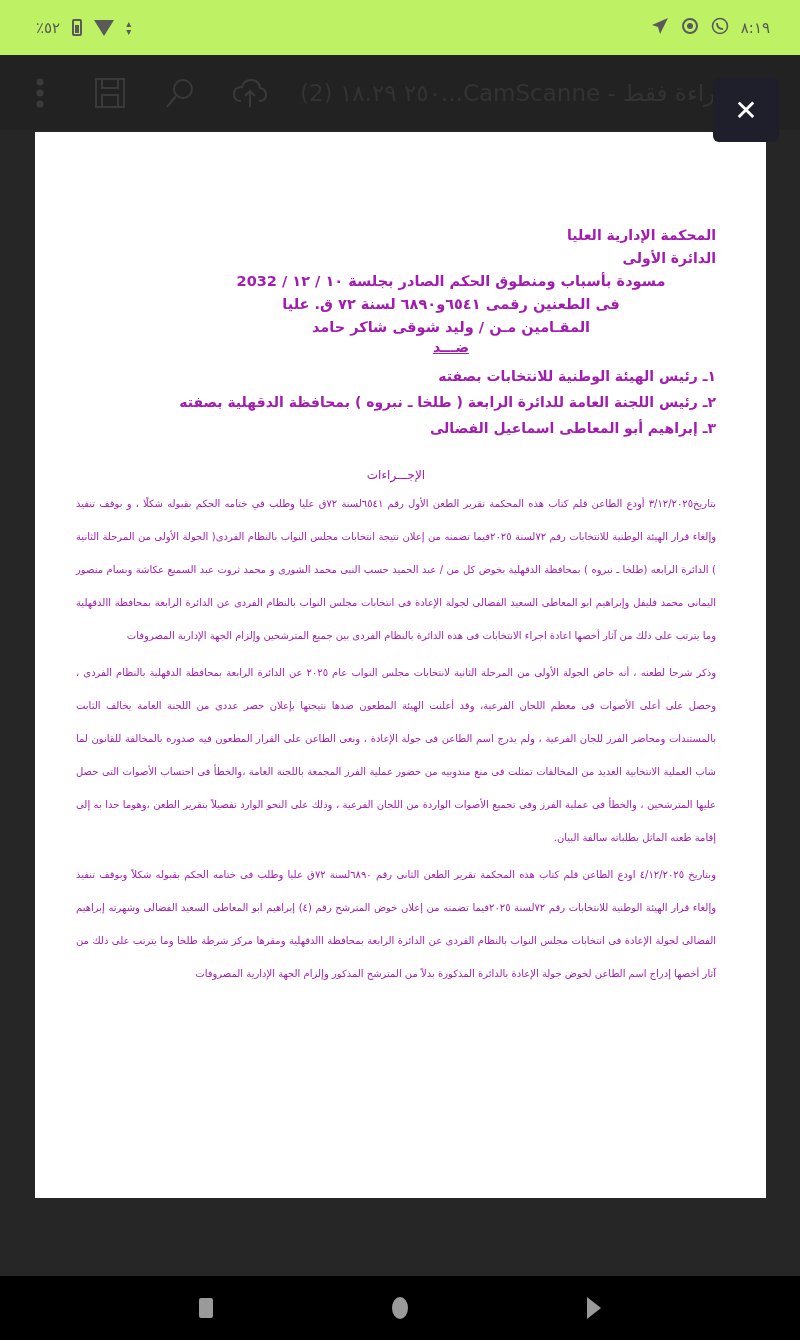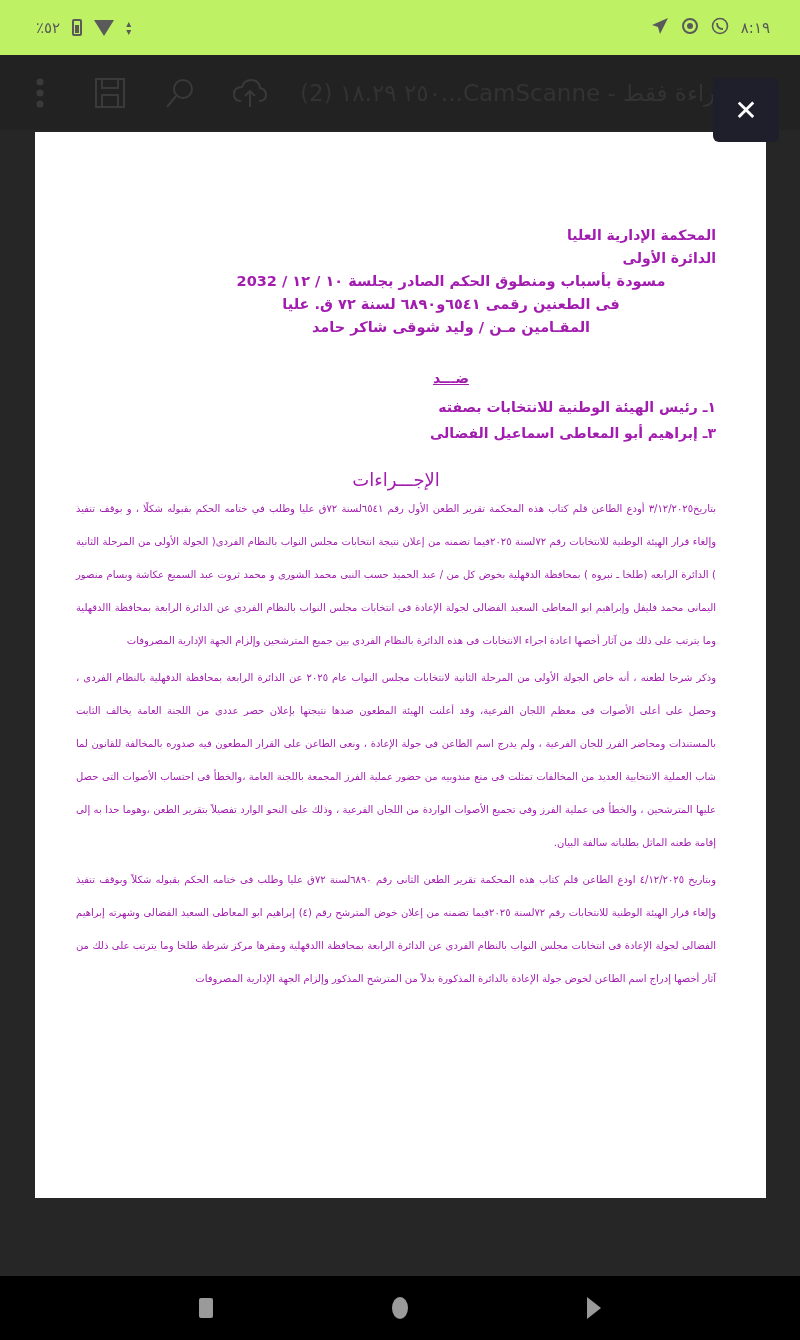--- a/index.html
+++ b/index.html
@@ -13,23 +13,23 @@
   .toolbar { position: absolute; top: 55px; left: 0; width: 800px; height: 75px; background: #222222; display: flex; align-items: center; padding: 0 20px; }
   .tb-icon { width: 40px; height: 40px; display: flex; align-items: center; justify-content: center; color: #3a3a3a; margin-right: 30px; }
   .tb-title { color: #333333; font-size: 23px; flex: 1; white-space: nowrap; }
   .tb-x { color: #333; font-size: 34px; }
   .band { position: absolute; top: 130px; left: 0; width: 800px; height: 56px; background: #262626; }
   .close-overlay { position: absolute; top: 78px; left: 713px; width: 66px; height: 64px; background: #1f1f2b; border-radius: 6px; display: flex; align-items: center; justify-content: center; color: #ffffff; font-size: 28px; }
   .page { position: absolute; top: 132px; left: 35px; width: 731px; height: 1066px; background: #ffffff; direction: rtl; color: #a21caf; font-family: "DejaVu Sans", sans-serif; }
   .doc { position: absolute; top: 92px; right: 50px; width: 640px; }
   .hdr { font-weight: bold; font-size: 14px; line-height: 23px; }
   .center { text-align: center; font-weight: bold; font-size: 14.5px; line-height: 23px; padding-left: 110px; }
-  .dhd { text-align: center; font-weight: bold; font-size: 14px; padding-left: 110px; text-decoration: underline; letter-spacing: 4px; margin-bottom: 8px; margin-top: 31px; }
+  .dhd { text-align: center; font-weight: bold; font-size: 14px; padding-left: 110px; text-decoration: underline; letter-spacing: 4px; margin-bottom: 8px; }
   .party { font-weight: bold; font-size: 14px; line-height: 26px; }
-  .section-title { text-align: center; font-size: 18px; margin-top: 22px; line-height: 24px; }
+  .section-title { text-align: center; font-size: 12px; margin-top: 22px; line-height: 24px; }
   .para { font-size: 10px; line-height: 33px; text-align: justify; text-align-last: right; }
   .para + .para { margin-top: 4px; }
   .gap { margin-top: 6px; }
   .nav-bar { position: absolute; top: 1276px; left: 0; width: 800px; height: 64px; background: #000000; display: flex; align-items: center; justify-content: space-around; padding: 0 110px; }
   .nav-square { width: 14px; height: 20px; background: #9a9a9a; border-radius: 2px; }
   .nav-circle { width: 16px; height: 22px; background: #9a9a9a; border-radius: 50%; }
   .nav-tri { width: 0; height: 0; border-top: 11px solid transparent; border-bottom: 11px solid transparent; border-left: 14px solid #9a9a9a; }
 </style>
 </head>
 <body>
@@ -99,20 +99,21 @@
 
 <div class="page">
   <div class="doc">
     <div class="hdr">المحكمة الإدارية العليا</div>
     <div class="hdr">الدائرة الأولى</div>
     <div class="center">مسودة بأسباب ومنطوق الحكم الصادر بجلسة ١٠ / ١٢ / 2032</div>
     <div class="center">فى الطعنين رقمى ٦٥٤١و٦٨٩٠ لسنة ٧٢ ق. عليا</div>
     <div class="center">المقـامين مـن / وليد شوقى شاكر حامد</div>
     <div class="dhd">ضـــد</div>
     <div class="party">١ـ رئيس الهيئة الوطنية للانتخابات بصفته</div>
+    <div class="party">٢ـ رئيس اللجنة العامة للدائرة الرابعة ( طلخا ـ نبروه ) بمحافظة الدقهلية بصفته</div>
     <div class="party">٣ـ إبراهيم أبو المعاطى اسماعيل الفضالى</div>
     <div class="section-title">الإجـــراءات</div>
     <p class="para">بتاريخ٣/١٢/٢٠٢٥ أودع الطاعن قلم كتاب هذه المحكمة تقرير الطعن الأول رقم ٦٥٤١لسنة ٧٢ق عليا وطلب في ختامه الحكم بقبوله شكلًا ، و بوقف تنفيذ وإلغاء قرار الهيئة الوطنية للانتخابات رقم ٧٢لسنة ٢٠٢٥فيما تضمنه من إعلان نتيجة انتخابات مجلس النواب بالنظام الفردى( الجولة الأولى من المرحلة الثانية ) الدائرة الرابعه (طلخا ـ نبروه ) بمحافظة الدقهلية بخوض كل من / عبد الحميد حسب النبى محمد الشورى و محمد ثروت عبد السميع عكاشة وبسام منصور اليمانى محمد فليفل وإبراهيم ابو المعاطى السعيد الفضالى لجولة الإعادة فى انتخابات مجلس النواب بالنظام الفردى عن الدائرة الرابعة بمحافظة االدقهلية وما يترتب على ذلك من آثار أخصها اعادة اجراء الانتخابات فى هذه الدائرة بالنظام الفردى بين جميع المترشحين وإلزام الجهة الإدارية المصروفات</p>
     <p class="para">وذكر شرحا لطعنه ، أنه خاض الجولة الأولى من المرحلة الثانية لانتخابات مجلس النواب عام ٢٠٢٥ عن الدائرة الرابعة بمحافظة الدقهلية بالنظام الفردى ، وحصل على أعلى الأصوات فى معظم اللجان الفرعية، وقد أعلنت الهيئة المطعون ضدها نتيجتها بإعلان حصر عددى من اللجنة العامة يخالف الثابت بالمستندات ومحاضر الفرز للجان الفرعية ، ولم يدرج اسم الطاعن فى جولة الإعادة ، ونعى الطاعن على القرار المطعون فيه صدوره بالمخالفة للقانون لما شاب العملية الانتخابية العديد من المخالفات تمثلت فى منع مندوبيه من حضور عملية الفرز المجمعة باللجنة العامة ،والخطأ فى احتساب الأصوات التى حصل عليها المترشحين ، والخطأ فى عملية الفرز وفى تجميع الأصوات الواردة من اللجان الفرعية ، وذلك على النحو الوارد تفصيلاً بتقرير الطعن ،وهوما حدا به إلى إقامة طعنه الماثل بطلباته سالفة البيان.</p>
     <p class="para gap">وبتاريخ ٤/١٢/٢٠٢٥ اودع الطاعن قلم كتاب هذه المحكمة تقرير الطعن الثانى رقم ٦٨٩٠لسنة ٧٢ق عليا وطلب فى ختامه الحكم بقبوله شكلاً وبوقف تنفيذ وإلغاء قرار الهيئة الوطنية للانتخابات رقم ٧٢لسنة ٢٠٢٥فيما تضمنه من إعلان خوض المترشح رقم (٤) إبراهيم ابو المعاطى السعيد الفضالى وشهرته إبراهيم الفضالى لجولة الإعادة فى انتخابات مجلس النواب بالنظام الفردى عن الدائرة الرابعة بمحافظة االدقهلية ومقرها مركز شرطة طلخا وما يترتب على ذلك من آثار أخصها إدراج اسم الطاعن لخوض جولة الإعادة بالدائرة المذكورة بدلاً من المترشح المذكور وإلزام الجهة الإدارية المصروفات</p>
   </div>
 </div>
 
 <div class="close-overlay">
   <span>✕</span>

